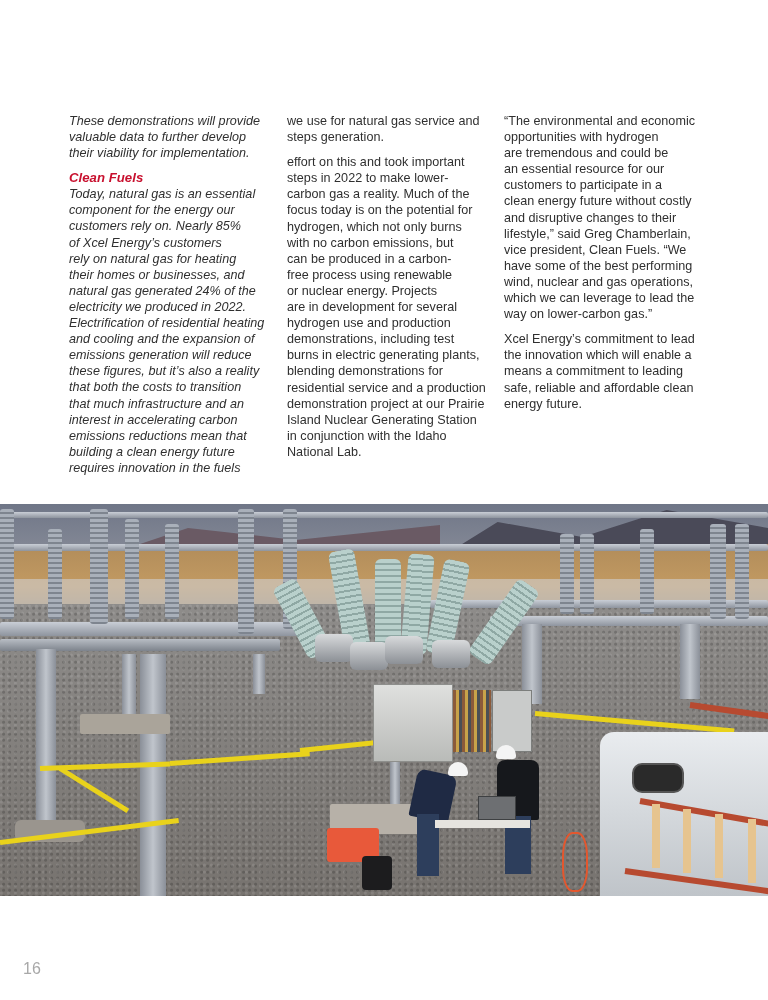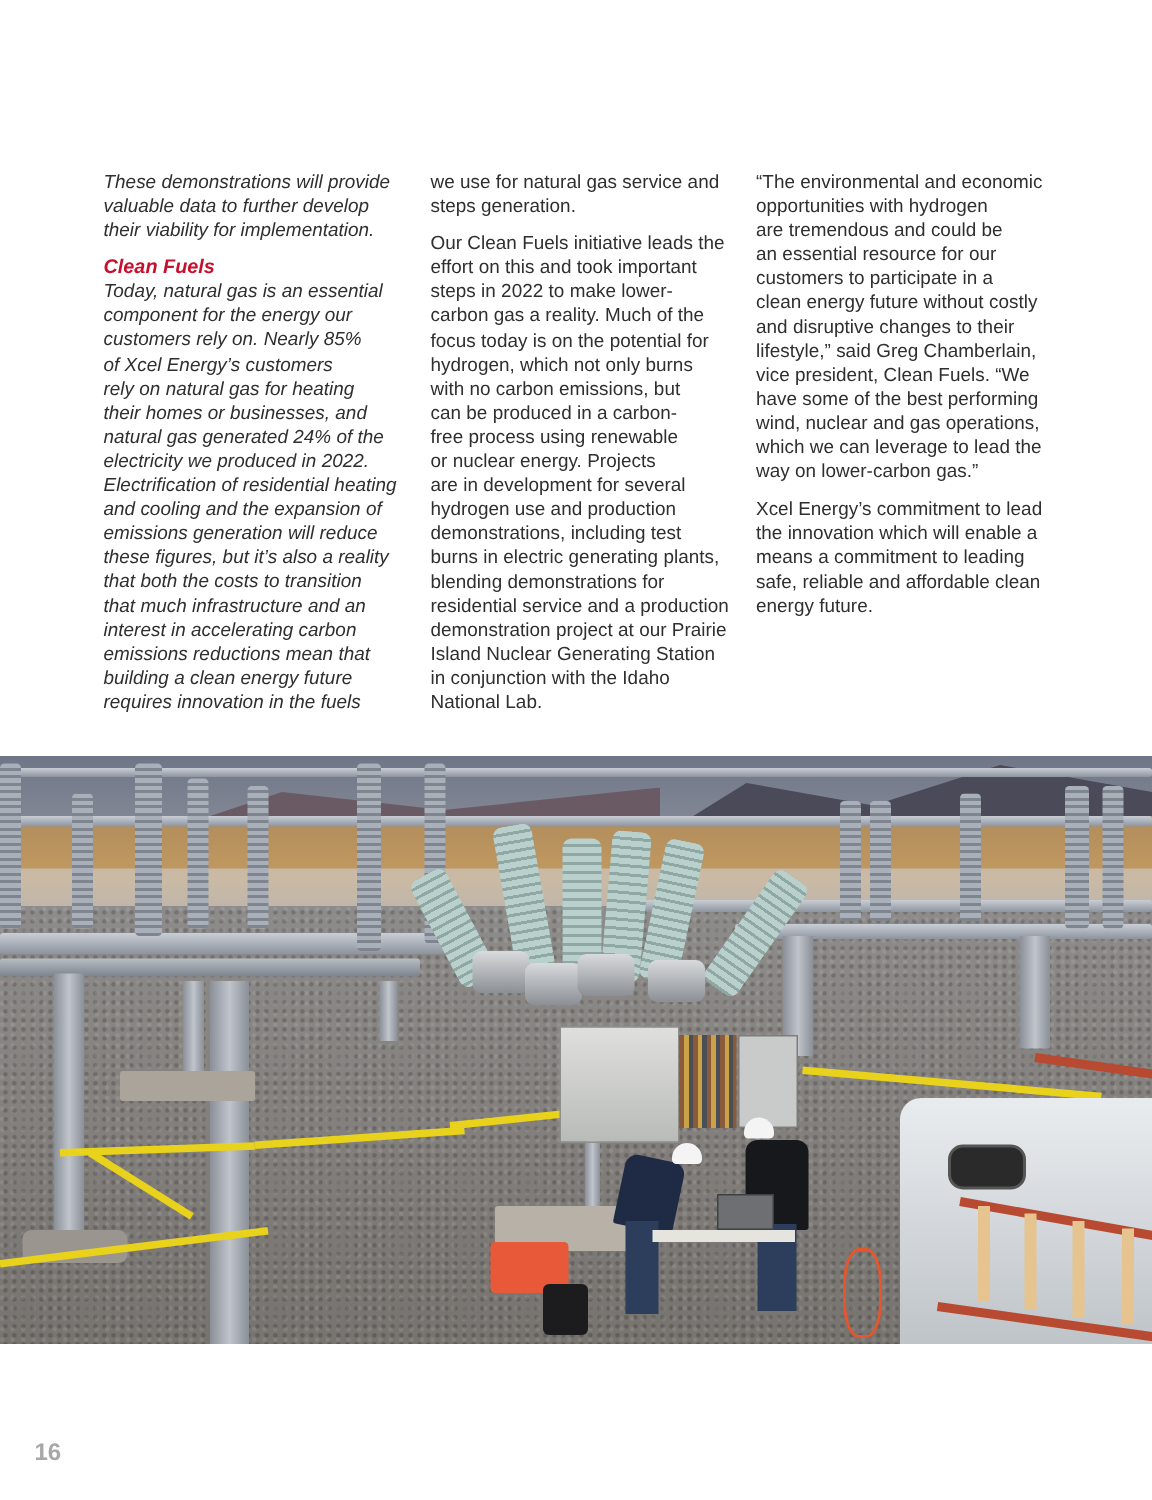--- a/index.html
+++ b/index.html
@@ -9,21 +9,21 @@
     .columns { position: absolute; top: 113px; left: 69px; width: 632px; height: 370px; }
     .col { position: absolute; top: 0; width: 200px; font-size: 12.6px; line-height: 16.1px; color: #2f2f2f; letter-spacing: 0.02px; }
     .col.c1 { left: 0; font-style: italic; }
     .col.c2 { left: 218px; }
     .col.c3 { left: 435px; }
     .col p { margin: 0 0 9px 0; }
     .col .nl { display: block; }
     .heading { color: #c8102e; font-weight: bold; font-size: 13.2px; line-height: 16px; margin-top: 3px; }
 
     .photo { position: absolute; left: 0; top: 504px; width: 768px; height: 392px; overflow: hidden; background: #8d8a86; }
-    .page-number { position: absolute; left: 23px; top: 960px; font-size: 16px; font-weight: bold; color: #a8a8a8; }
+    .page-number { position: absolute; left: 23px; top: 960px; font-size: 16px; font-weight: normal; color: #a8a8a8; }
 
     
     .sky { position: absolute; left: 0; top: 0; width: 768px; height: 60px; background: linear-gradient(#6f7687, #8a8e9a); }
     .mountain { position: absolute; top: 0; height: 60px; background: #4a4a58; }
     .field { position: absolute; left: 0; top: 40px; width: 768px; height: 70px; background: linear-gradient(#b18c5a, #c29a62 60%, #9e8a6e); }
     .gravel { position: absolute; left: 0; top: 100px; width: 768px; height: 292px;
       background:
         radial-gradient(circle at 20% 30%, rgba(255,255,255,0.10) 1px, transparent 2px) 0 0/7px 7px,
         radial-gradient(circle at 60% 70%, rgba(0,0,0,0.18) 1px, transparent 2px) 0 0/6px 6px,
         linear-gradient(#8e8c8a, #77736f); }
@@ -82,21 +82,20 @@
       <span class="nl">requires innovation in the fuels</span>
     </p>
   </div>
 
   <div class="col c2">
     <p>
       <span class="nl">we use for natural gas service and</span>
       <span class="nl">steps generation.</span>
     </p>
     <p>
-      <span class="nl">Our Clean Fuels initiative leads the</span>
       <span class="nl">effort on this and took important</span>
       <span class="nl">steps in 2022 to make lower-</span>
       <span class="nl">carbon gas a reality. Much of the</span>
       <span class="nl">focus today is on the potential for</span>
       <span class="nl">hydrogen, which not only burns</span>
       <span class="nl">with no carbon emissions, but</span>
       <span class="nl">can be produced in a carbon-</span>
       <span class="nl">free process using renewable</span>
       <span class="nl">or nuclear energy. Projects</span>
       <span class="nl">are in development for several</span>

